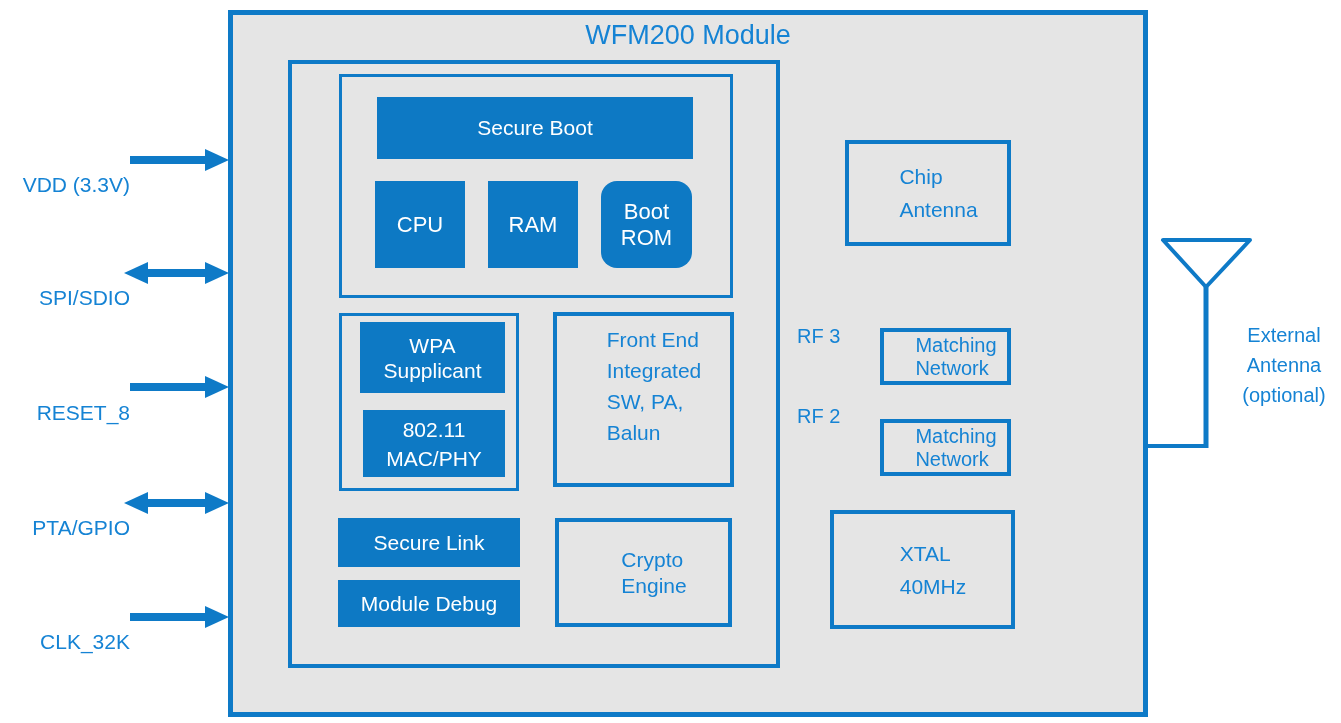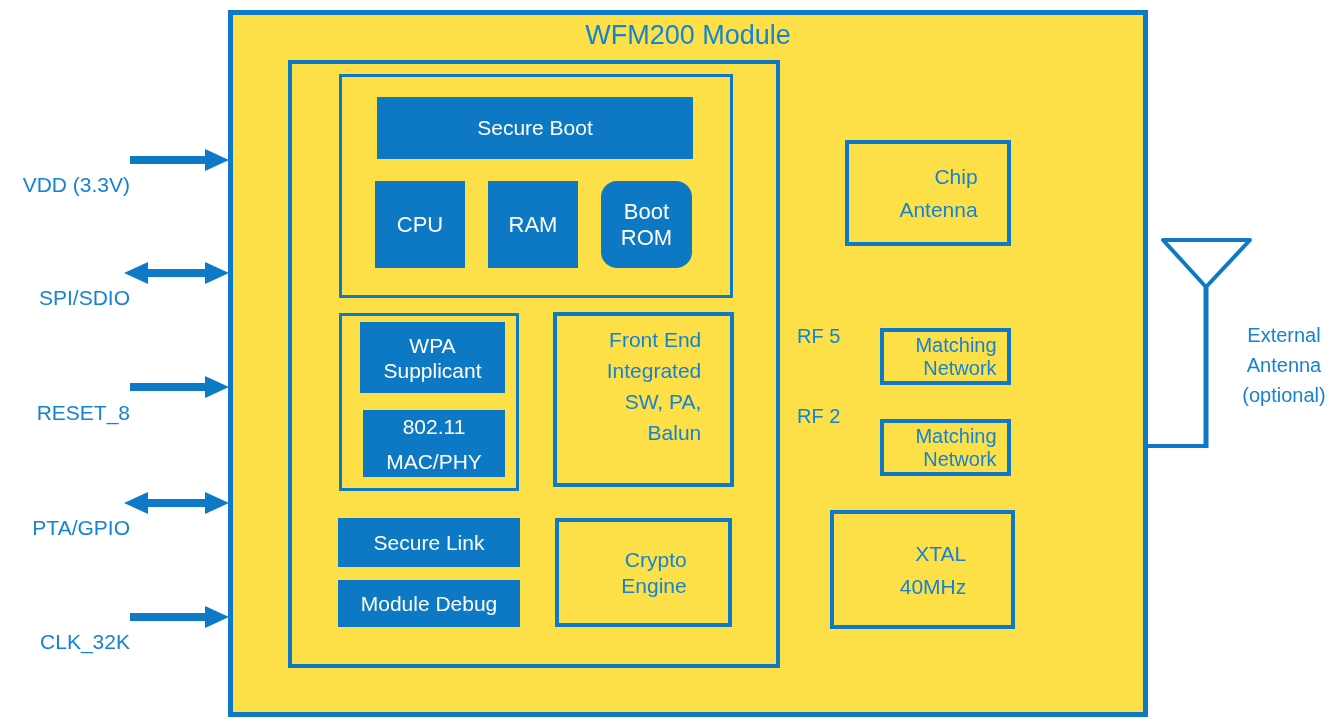--- a/index.html
+++ b/index.html
@@ -1,21 +1,21 @@
 <!DOCTYPE html>
 <html style="--fill: #0d79c4; --stroke: #0e7ac7; --btext: #1583d4;"><head>
 <meta charset="utf-8">
 <style>
   html,body{margin:0;padding:0;background:#ffffff;}
   body{font-family:"Liberation Sans", sans-serif;}
   .stage{position:relative;width:1341px;height:723px;background:#ffffff;overflow:hidden;}
   .abs{position:absolute;box-sizing:border-box;}
   .outline-box{border:4px solid var(--stroke);color:var(--btext);
-    display:flex;align-items:center;justify-content:center;text-align:right;
-    white-space:pre-line;background:#fde047;padding-left:21px;}
+    display:flex;align-items:center;justify-content:center;text-align:left;
+    white-space:pre-line;background:#e5e5e5;padding-left:21px;}
   .thin-outline{border-width:3px;}
   .thick-outline{border-width:5px;}
   .filled-box{background:var(--fill);color:#ffffff;
     display:flex;align-items:center;justify-content:center;text-align:center;
     white-space:pre-line;}
   .blue-text{color:var(--btext);white-space:pre-line;}
   .port-label{color:var(--btext);font-size:21px;text-align:right;width:130px;left:0;margin-top:26px;}
   .title{font-size:27px;text-align:center;color:var(--btext);}
   svg{position:absolute;left:0;top:0;pointer-events:none;}
 </style>
@@ -72,21 +72,21 @@
   <div class="abs outline-box thin-outline" style="left:339px;top:74px;width:394px;height:224px;"></div>
   <div class="abs filled-box" style="left:377px;top:97px;width:316px;height:62px;font-size:21px;">Secure Boot</div>
   <div class="abs filled-box" style="left:375px;top:181px;width:90px;height:87px;font-size:22px;">CPU</div>
   <div class="abs filled-box" style="left:488px;top:181px;width:90px;height:87px;font-size:22px;">RAM</div>
   <div class="abs filled-box" style="left:601px;top:181px;width:91px;height:87px;font-size:22px;line-height:26px;border-radius:16px;">Boot
 ROM</div>
 
   <div class="abs outline-box thin-outline" style="left:339px;top:313px;width:180px;height:178px;"></div>
   <div class="abs filled-box" style="left:360px;top:322px;width:145px;height:71px;font-size:21px;line-height:25px;">WPA
 Supplicant</div>
-  <div class="abs filled-box" style="left:363px;top:410px;width:142px;height:67px;font-size:21px;line-height:35px;">802.11
+  <div class="abs filled-box" style="left:363px;top:410px;width:142px;height:67px;font-size:21px;line-height:29px;">802.11
 MAC/PHY</div>
 
   <div class="abs outline-box" style="left:553px;top:312px;width:181px;height:175px;border-width:4px;font-size:21px;line-height:31px;align-items:flex-start;padding-top:8px;">Front End
 Integrated
 SW, PA,
 Balun</div>
 
   <div class="abs filled-box" style="left:338px;top:518px;width:182px;height:49px;font-size:21px;">Secure Link</div>
   <div class="abs filled-box" style="left:338px;top:580px;width:182px;height:47px;font-size:21px;">Module Debug</div>
 
@@ -97,21 +97,21 @@
 Antenna</div>
 
   <div class="abs outline-box" style="left:880px;top:328px;width:131px;height:57px;border-width:4px;font-size:20px;line-height:23px;">Matching
 Network</div>
   <div class="abs outline-box" style="left:880px;top:419px;width:131px;height:57px;border-width:4px;font-size:20px;line-height:23px;">Matching
 Network</div>
 
   <div class="abs outline-box" style="left:830px;top:510px;width:185px;height:119px;border-width:4px;font-size:21px;line-height:33px;">XTAL
 40MHz</div>
 
-  <div class="abs blue-text" style="left:797px;top:325px;font-size:20px;">RF 5</div>
+  <div class="abs blue-text" style="left:797px;top:325px;font-size:20px;">RF 3</div>
   <div class="abs blue-text" style="left:797px;top:405px;font-size:20px;">RF 2</div>
 
   <div class="abs blue-text" style="left:1230px;top:320px;width:108px;text-align:center;font-size:20px;line-height:30px;">External
 Antenna
 (optional)</div>
 
   <div class="abs port-label" style="top:147px;">VDD (3.3V)</div>
   <div class="abs port-label" style="top:260px;">SPI/SDIO</div>
   <div class="abs port-label" style="top:375px;">RESET_8</div>
   <div class="abs port-label" style="top:490px;">PTA/GPIO</div>

